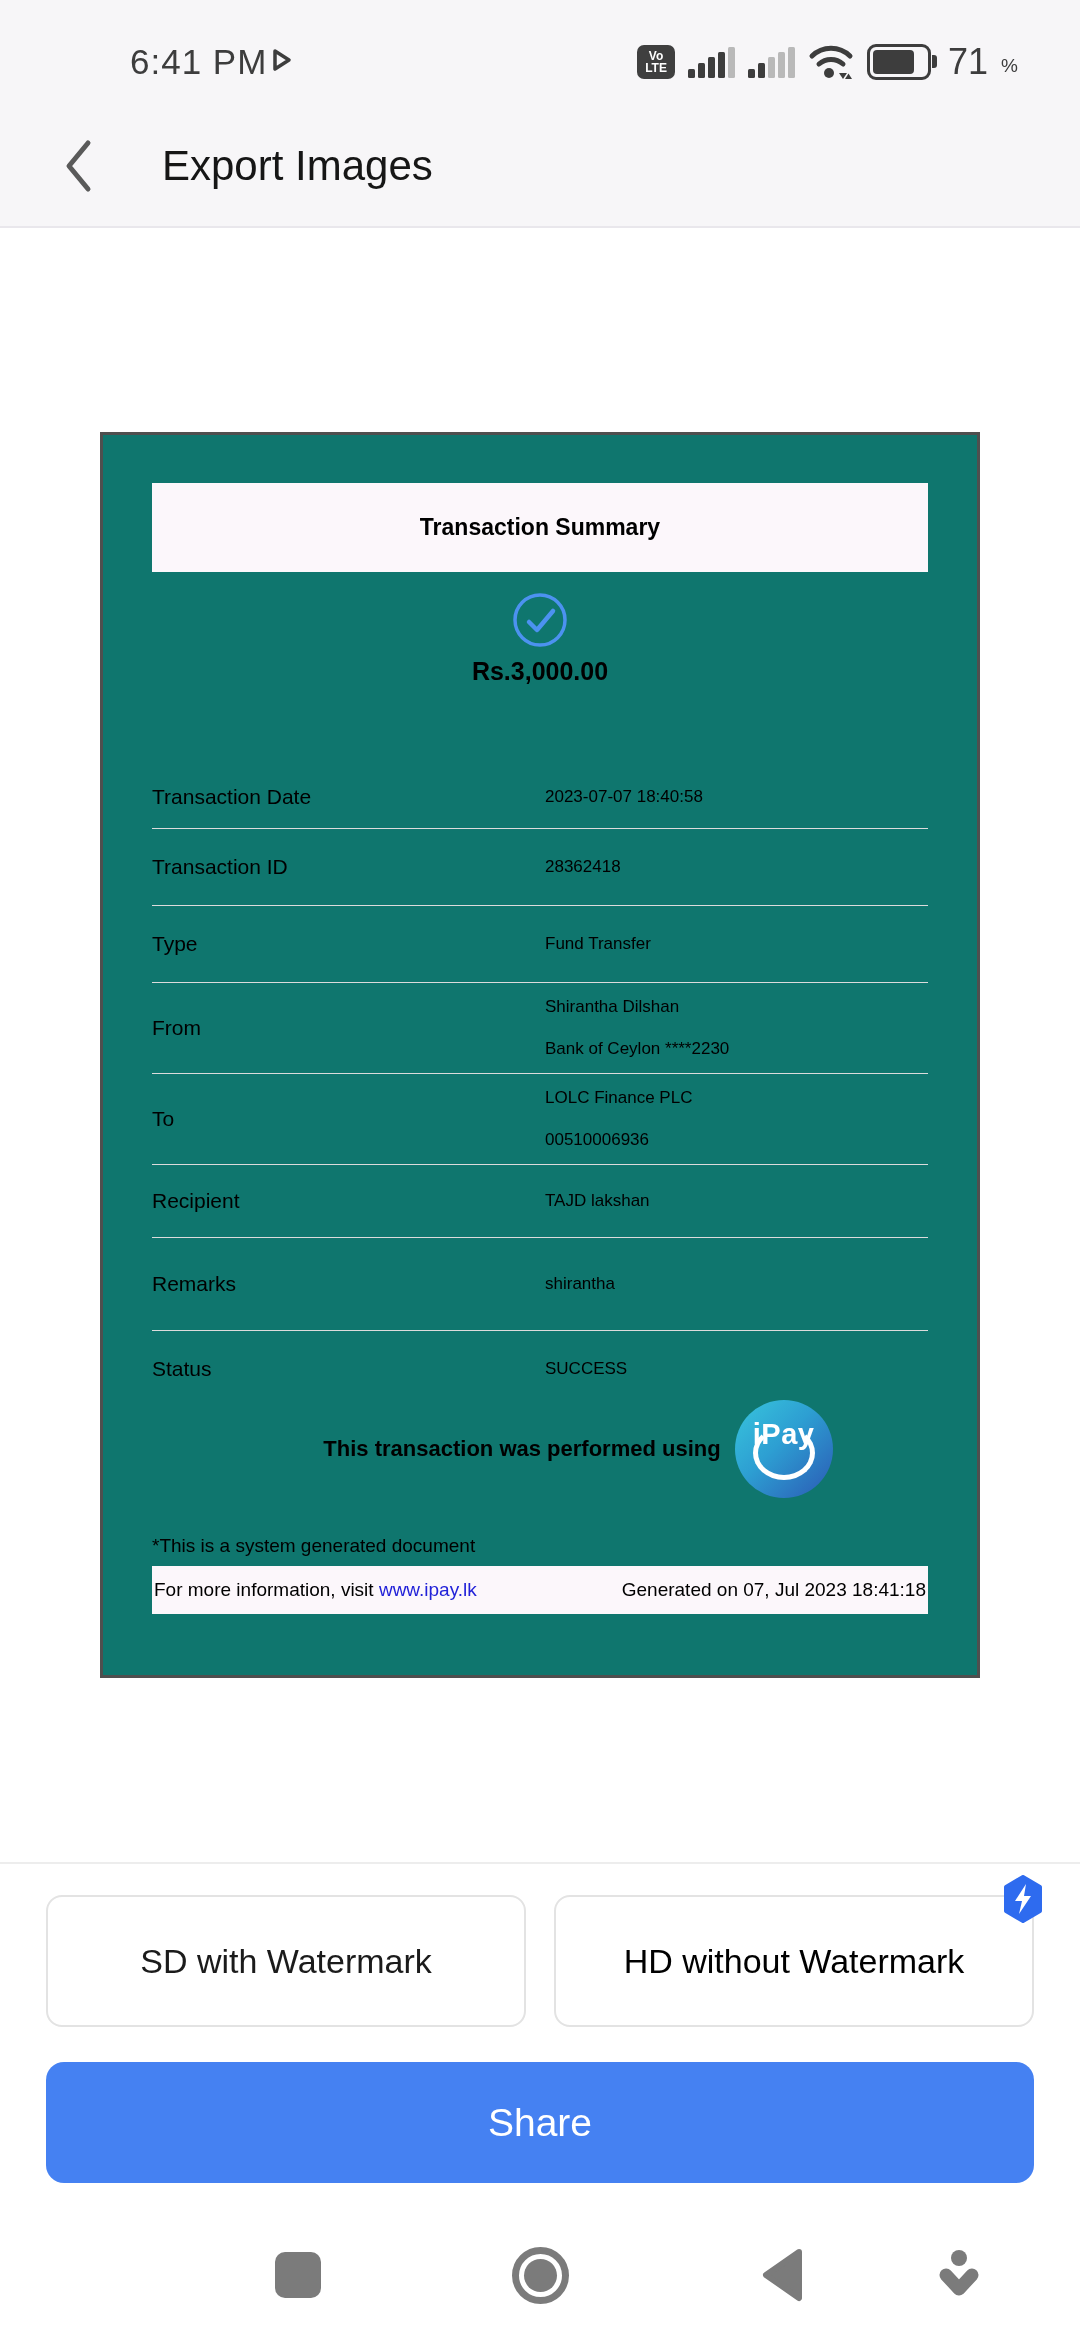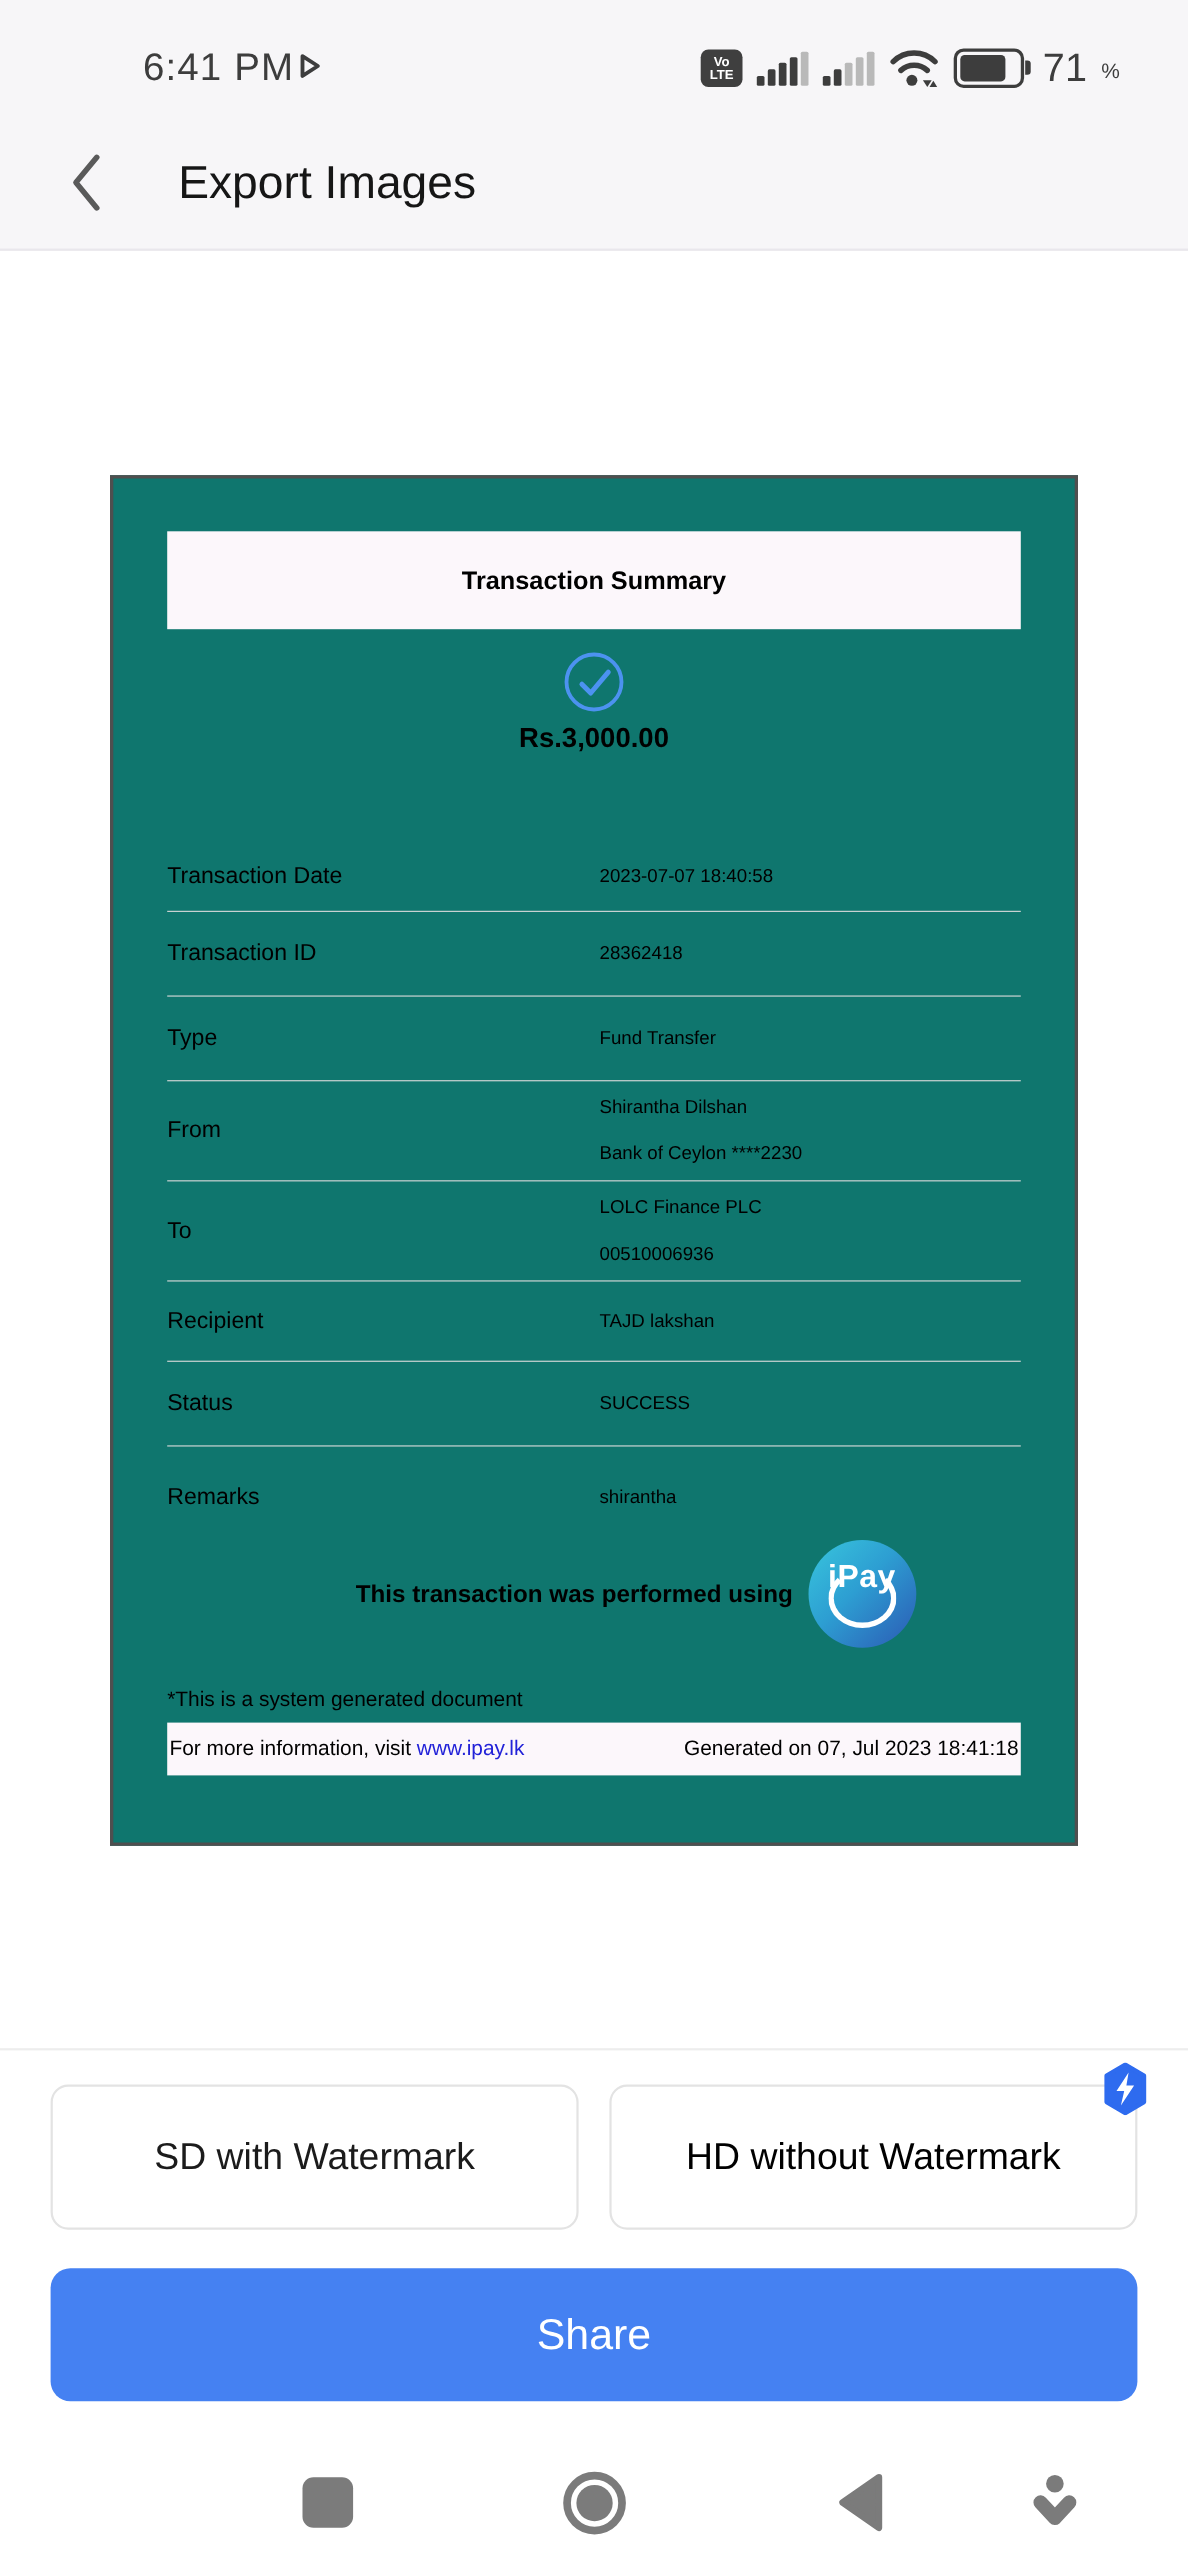--- a/index.html
+++ b/index.html
@@ -175,30 +175,30 @@
           <div>LOLC Finance PLC</div>
           <div>00510006936</div>
         </div>
       </div>
       <div class="drow" style="height:72px">
         <div class="dlabel">Recipient</div>
         <div class="dvals">
             <div>TAJD lakshan</div>
           </div>
       </div>
+      <div class="drow" style="height:92px">
+        <div class="dlabel">Remarks</div>
+        <div class="dvals">
+            <div>shirantha</div>
+          </div>
+      </div>
       <div class="drow" style="height:76px">
         <div class="dlabel">Status</div>
         <div class="dvals">
             <div>SUCCESS</div>
-          </div>
-      </div>
-      <div class="drow" style="height:92px">
-        <div class="dlabel">Remarks</div>
-        <div class="dvals">
-            <div>shirantha</div>
           </div>
       </div>
     </div>
 
     <div class="performed">
       <span class="performed-text">This transaction was performed using</span>
       <span class="ipay-logo">
         <span class="ipay-text">iPay</span>
         <span class="ipay-smile"></span>
       </span>

